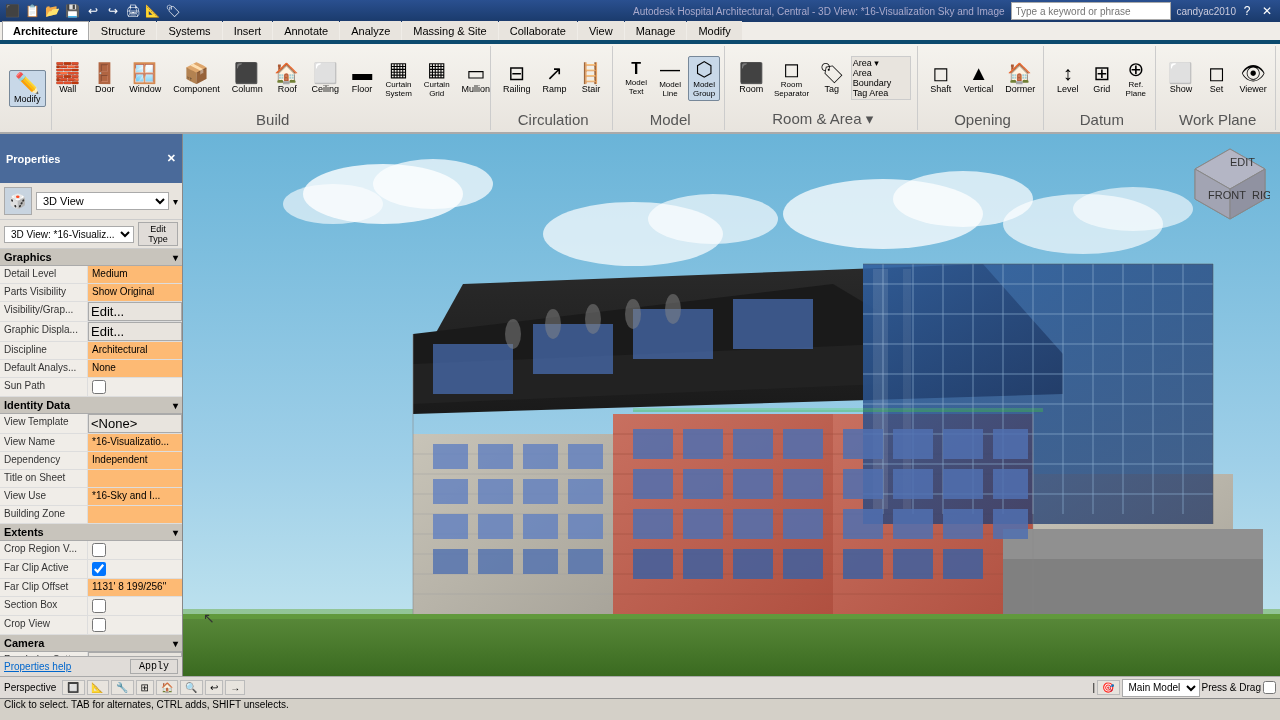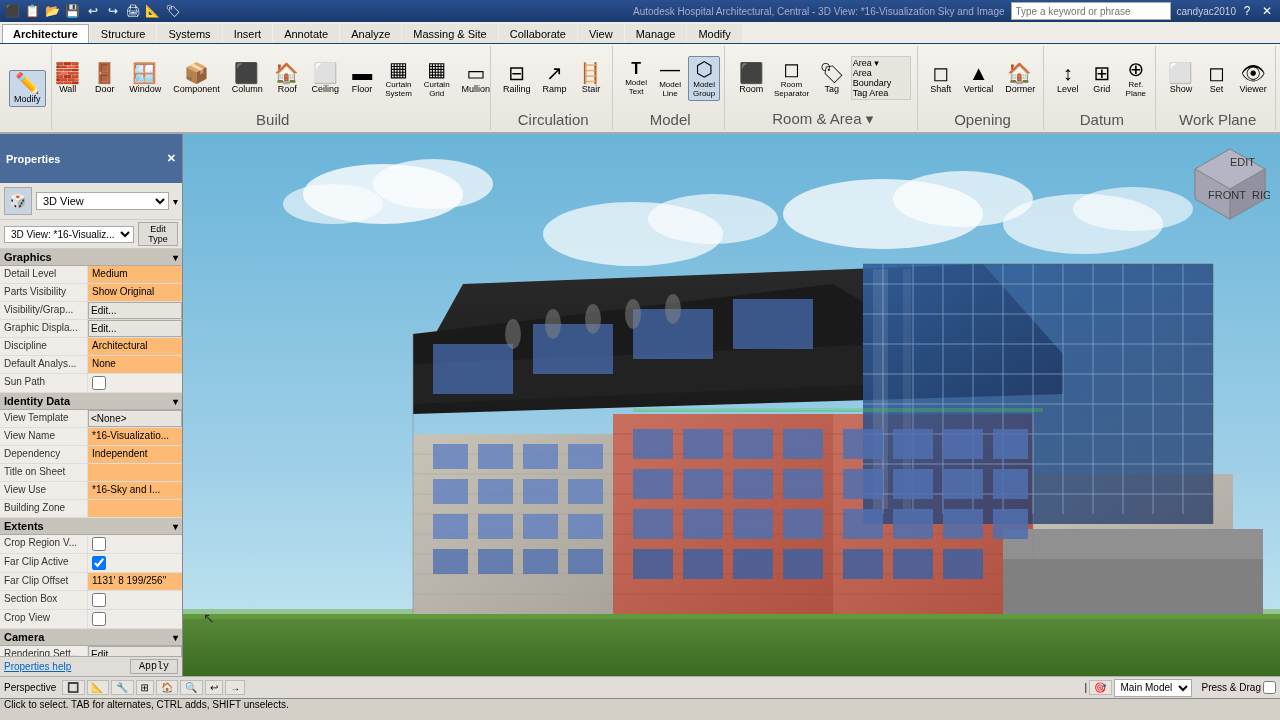--- a/index.html
+++ b/index.html
@@ -4,21 +4,21 @@
   <style>
     * { box-sizing: border-box; margin: 0; padding: 0; }
     body { font-family: 'Segoe UI', Arial, sans-serif; font-size: 11px; background: #d4d0c8; overflow: hidden; width: 1280px; height: 720px; }
 
     
     #ribbon-tabs {
       height: 22px;
       background: #f0ede8;
       display: flex;
       align-items: flex-end;
-      border-bottom: 1px solid #0c4a6e;
+      border-bottom: 4px solid #0c4a6e;
       padding-left: 2px;
     }
     .ribbon-tab {
       padding: 3px 10px;
       font-size: 11px;
       cursor: pointer;
       border: 1px solid transparent;
       border-bottom: none;
       background: #e8e4de;
       margin-right: 1px;
@@ -186,21 +186,21 @@
       font-size: 10px;
       background: #fdba74;
       border: none;
       overflow: hidden;
       text-overflow: ellipsis;
       white-space: nowrap;
     }
     .prop-value-btn {
       flex: 1;
       padding: 1px 2px;
-      font-size: 10px;
+      font-size: 13px;
       background: #e8e4de;
       border: 1px solid #aaa;
       cursor: pointer;
       text-align: left;
     }
     .prop-checkbox {
       width: 14px;
       height: 14px;
       margin: 2px 4px;
     }
@@ -888,19 +888,19 @@
   <button class="bottom-btn">🏠</button>
   <button class="bottom-btn">🔍</button>
   <button class="bottom-btn">↩</button>
   <button class="bottom-btn">→</button>
   <div style="flex:1;"></div>
   <span style="font-size:10px;">|</span>
   <button class="bottom-btn">🎯</button>
   <select class="bottom-select">
     <option>Main Model</option>
   </select>
-  <label style="font-size:10px; margin-left:8px;">Press &amp; Drag</label>
+  <label style="font-size:10px; ">Press &amp; Drag</label>
   <input type="checkbox" style="">
 </div>
 
 <div id="statusbar">
   <span>Click to select. TAB for alternates, CTRL adds, SHIFT unselects.</span>
 </div>
 
 </body></html>

